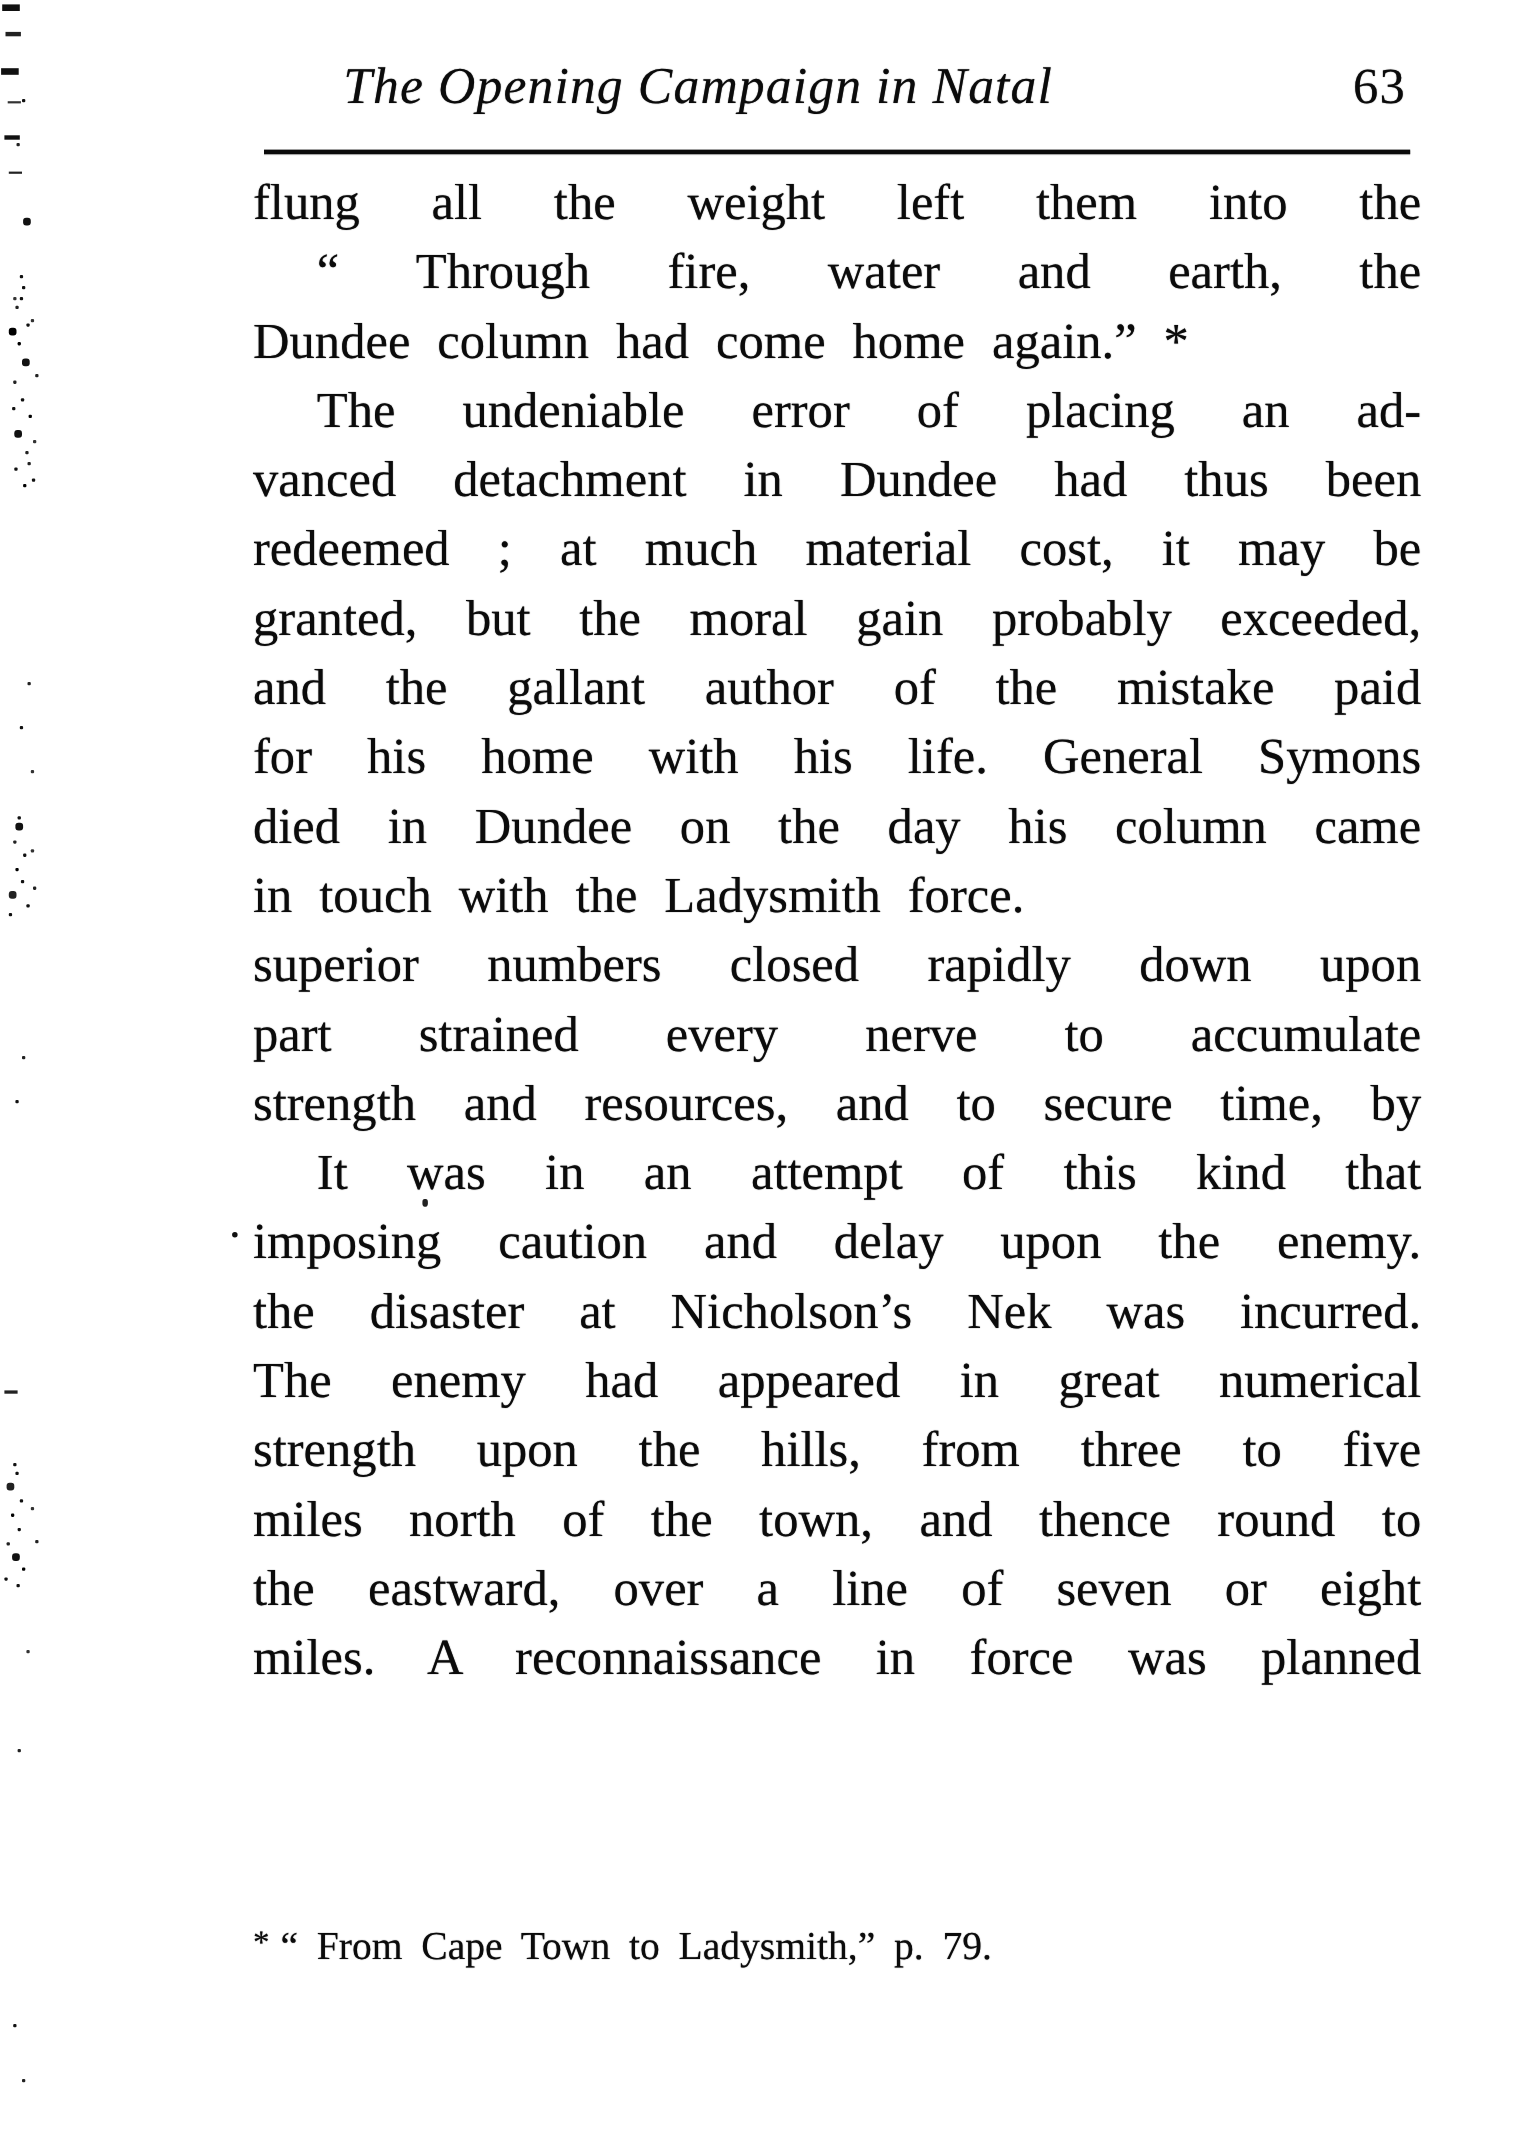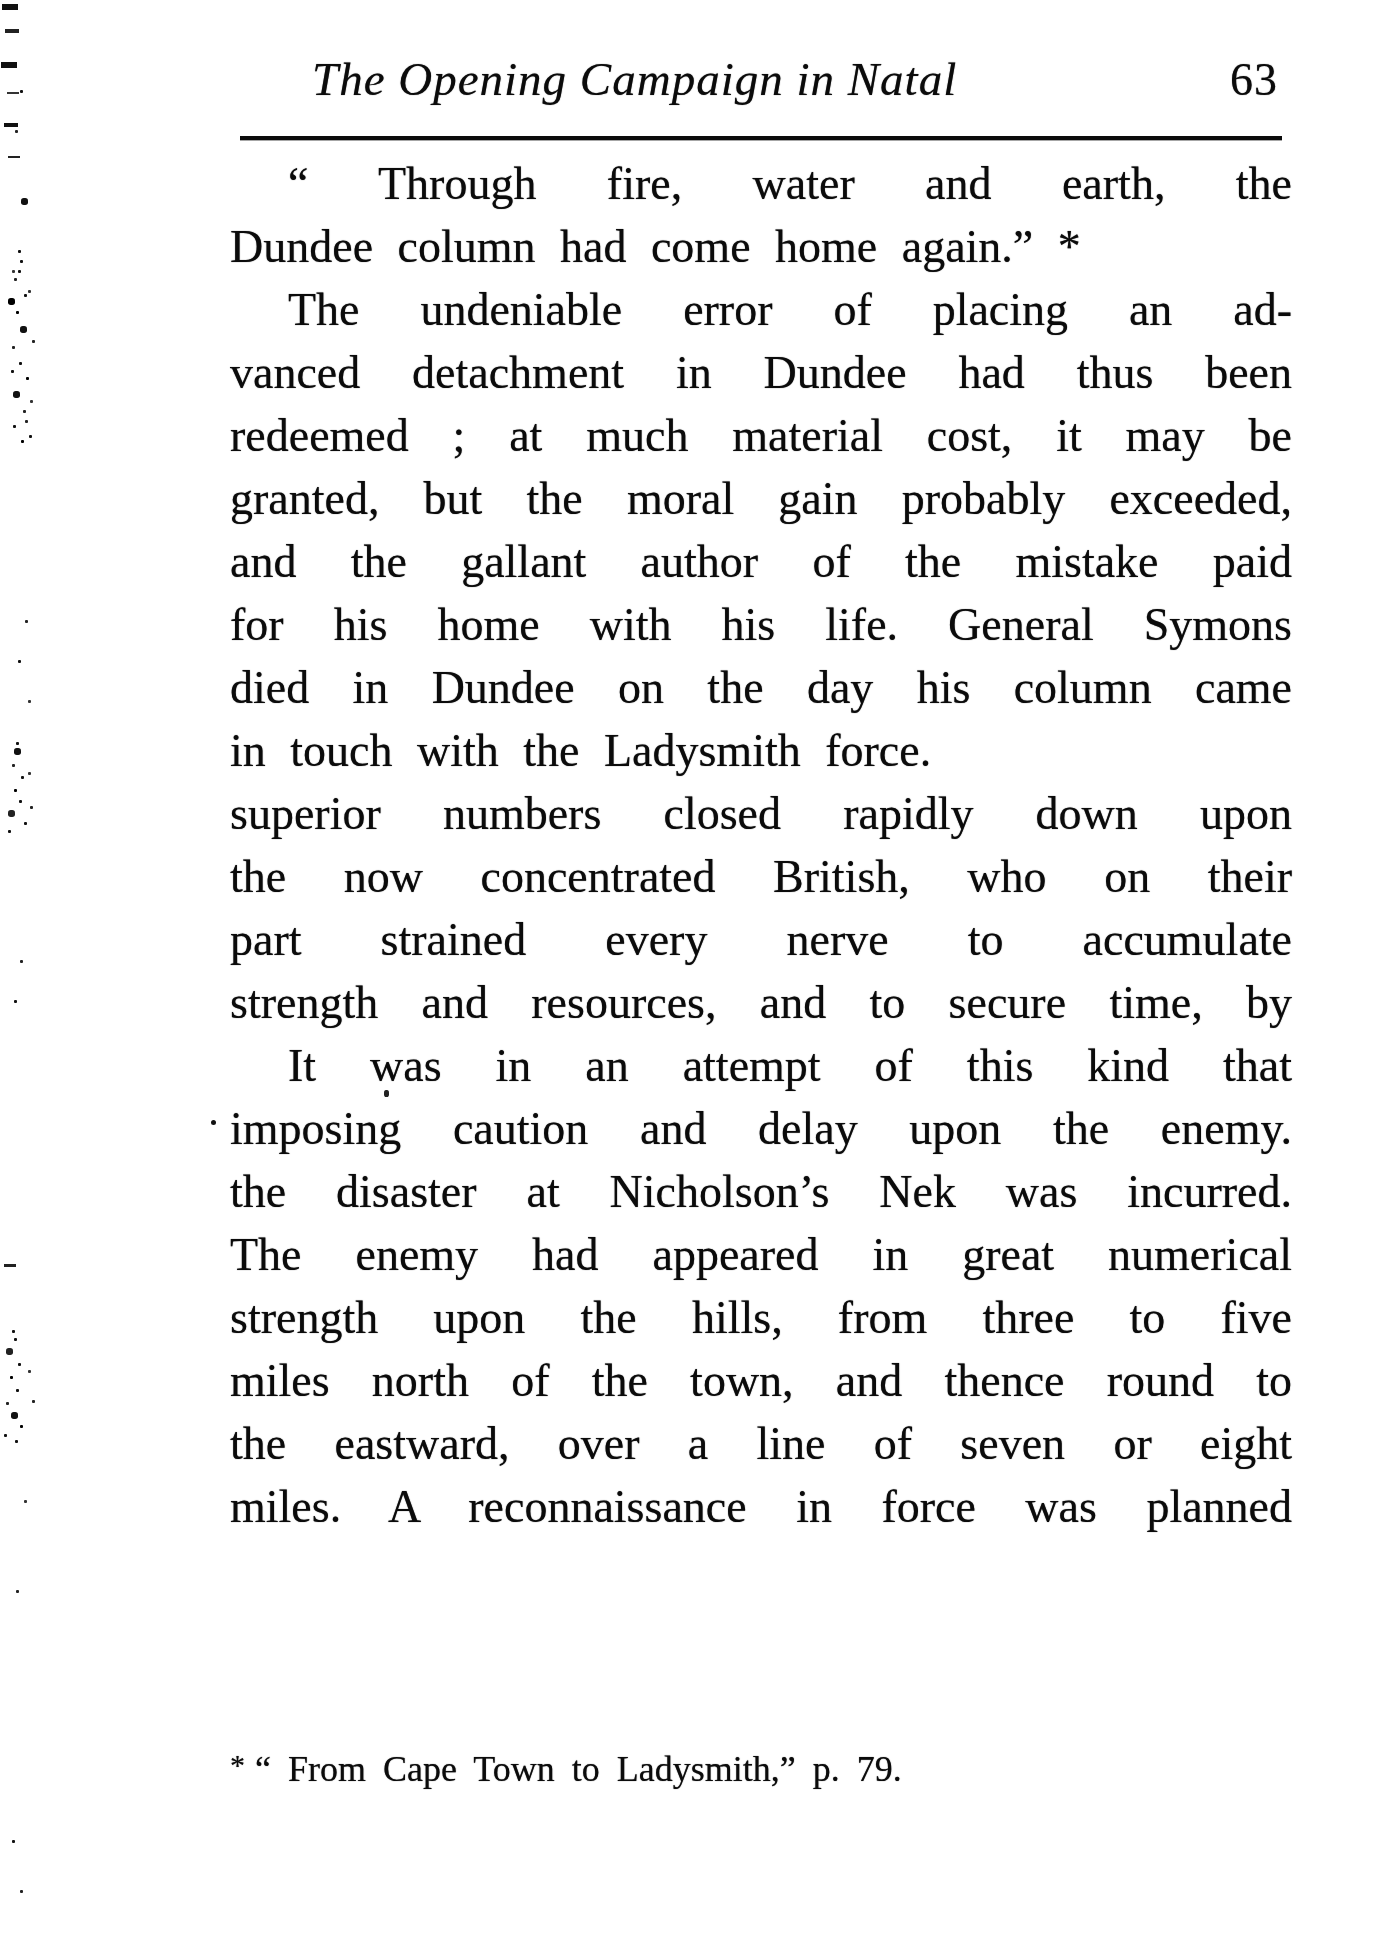--- a/index.html
+++ b/index.html
@@ -132,32 +132,32 @@
 <div class="page">
 
   <div class="header">
     <span class="title">The Opening Campaign in Natal</span>
     <span class="pageno">63</span>
   </div>
 
   <div class="rule"></div>
 
   <div class="bodytext">
+    <div class="line j">flung all the weight left them into the</div>
     <div class="line j ind">“ Through fire, water and earth, the</div>
     <div class="line l">Dundee column had come home again.” *</div>
     <div class="line j ind">The undeniable error of placing an ad-</div>
     <div class="line j">vanced detachment in Dundee had thus been</div>
     <div class="line j">redeemed ; at much material cost, it may be</div>
     <div class="line j">granted, but the moral gain probably exceeded,</div>
     <div class="line j">and the gallant author of the mistake paid</div>
     <div class="line j">for his home with his life. General Symons</div>
     <div class="line j">died in Dundee on the day his column came</div>
     <div class="line l">in touch with the Ladysmith force.</div>
     <div class="line j">superior numbers closed rapidly down upon</div>
-    <div class="line j">the now concentrated British, who on their</div>
     <div class="line j">part strained every nerve to accumulate</div>
     <div class="line j">strength and resources, and to secure time, by</div>
     <div class="line j ind">It was in an attempt of this kind that</div>
     <div class="line j">imposing caution and delay upon the enemy.</div>
     <div class="line j">the disaster at Nicholson’s Nek was incurred.</div>
     <div class="line j">The enemy had appeared in great numerical</div>
     <div class="line j">strength upon the hills, from three to five</div>
     <div class="line j">miles north of the town, and thence round to</div>
     <div class="line j">the eastward, over a line of seven or eight</div>
     <div class="line j">miles. A reconnaissance in force was planned</div>

